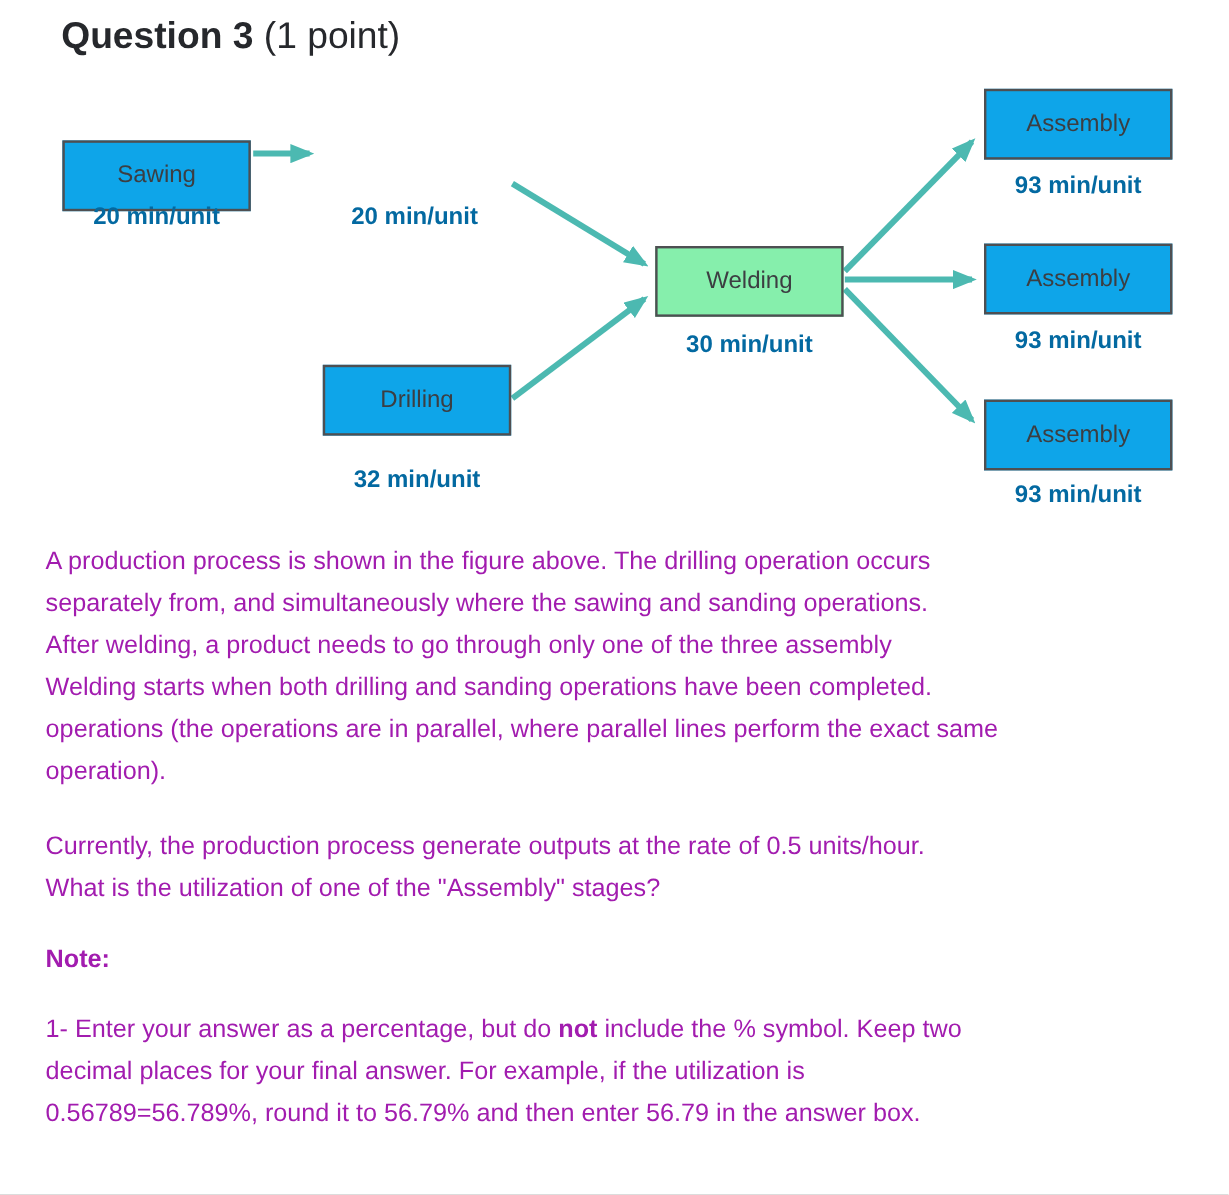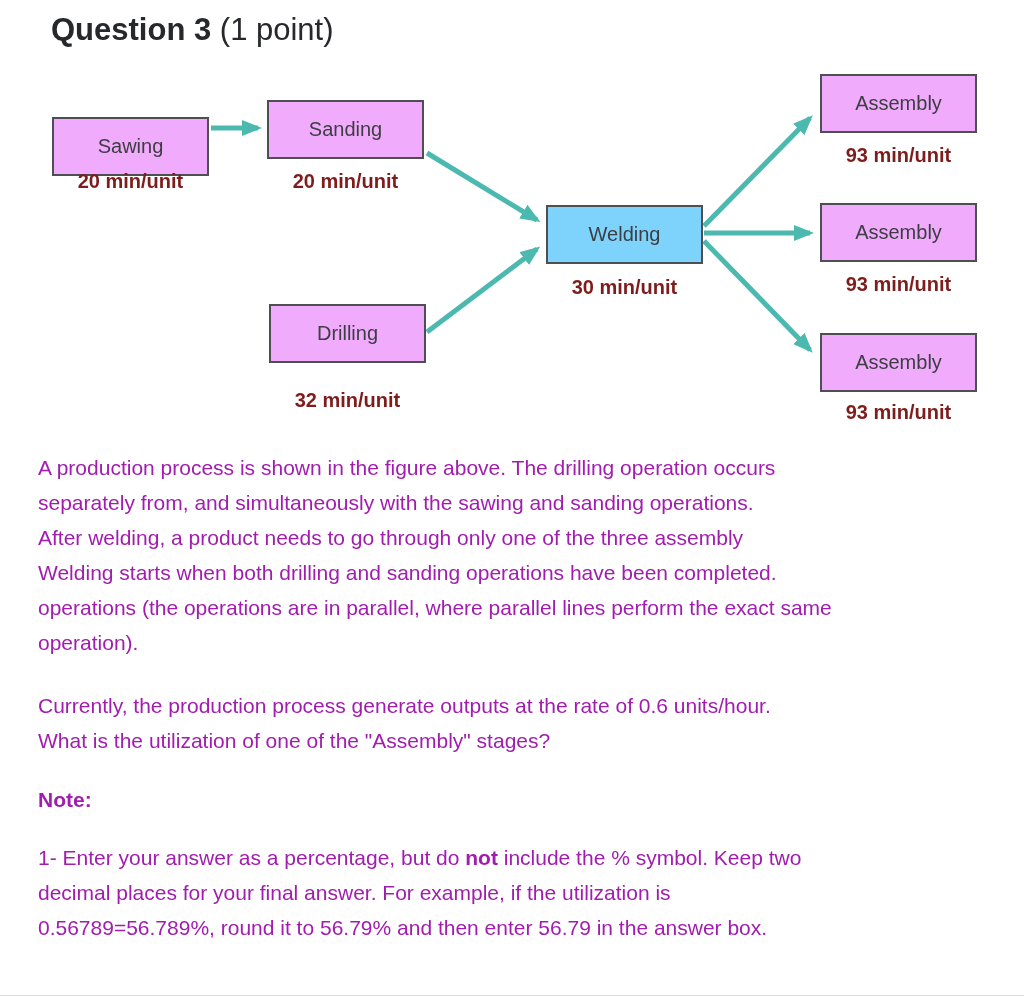--- a/index.html
+++ b/index.html
@@ -26,35 +26,35 @@
   
   .diagram {
     position: absolute;
     left: 0; top: 60px;
     width: 1024px; height: 390px;
   }
   .diagram svg { position: absolute; left: 0; top: 0; pointer-events: none; }
   .pbox {
     position: absolute;
     width: 157px; height: 59px;
-    background: #f0abfc;
+    background: #0ea5e9;
     border: 2px solid #4E4F52;
     box-sizing: border-box;
     display: flex; align-items: center; justify-content: center;
     font-size: 20px;
     color: #3c3e42;
   }
-  .pbox.blue { background: #7dd3fc; }
+  .pbox.blue { background: #86efac; }
   .rate {
     position: absolute;
     width: 157px;
     text-align: center;
     font-size: 20px;
     font-weight: 700;
-    color: #7f1d1d;
+    color: #0369a1;
   }
   
   .b-sawing   { left: 52px;  top: 57px;  }
   .b-sanding  { left: 267px; top: 40px;  }
   .b-drilling { left: 269px; top: 244px; }
   .b-welding  { left: 546px; top: 145px; }
   .b-asm1     { left: 820px; top: 14px;  }
   .b-asm2     { left: 820px; top: 143px; }
   .b-asm3     { left: 820px; top: 273px; }
   .r-sawing   { left: 52px;  top: 110px; }
@@ -109,23 +109,20 @@
         <line x1="427" y1="272" x2="537" y2="189" marker-end="url(#arrowhead)"></line>
         <line x1="704" y1="166" x2="810" y2="58" marker-end="url(#arrowhead)"></line>
         <line x1="704" y1="173" x2="810" y2="173" marker-end="url(#arrowhead)"></line>
         <line x1="704" y1="181" x2="810" y2="290" marker-end="url(#arrowhead)"></line>
       </g>
     </svg>
 
     <div class="pbox b-sawing">
         <span>Sawing</span>
       </div>
-    <div class="pbox b-sanding">
-        <span>Sanding</span>
-      </div>
     <div class="pbox b-drilling">
         <span>Drilling</span>
       </div>
     <div class="pbox blue b-welding">
         <span>Welding</span>
       </div>
     <div class="pbox b-asm1">
         <span>Assembly</span>
       </div>
     <div class="pbox b-asm2">
@@ -139,29 +136,29 @@
     <div class="rate r-sanding">20 min/unit</div>
     <div class="rate r-drilling">32 min/unit</div>
     <div class="rate r-welding">30 min/unit</div>
     <div class="rate r-asm1">93 min/unit</div>
     <div class="rate r-asm2">93 min/unit</div>
     <div class="rate r-asm3">93 min/unit</div>
   </div>
 
   <div class="tblock p1">
     <div>A production process is shown in the figure above. The drilling operation occurs</div>
-    <div>separately from, and simultaneously with the sawing and sanding operations.</div>
+    <div>separately from, and simultaneously where the sawing and sanding operations.</div>
     <div>After welding, a product needs to go through only one of the three assembly</div>
     <div>Welding starts when both drilling and sanding operations have been completed.</div>
     <div>operations (the operations are in parallel, where parallel lines perform the exact same</div>
     <div>operation).</div>
   </div>
 
   <div class="tblock p2">
-    <div>Currently, the production process generate outputs at the rate of 0.6 units/hour.</div>
+    <div>Currently, the production process generate outputs at the rate of 0.5 units/hour.</div>
     <div>What is the utilization of one of the "Assembly" stages?</div>
   </div>
 
   <div class="tblock note-head">Note:</div>
 
   <div class="tblock p3">
     <div>
       <span>1- Enter your answer as a percentage, but do </span><span class="bold-inline">not</span><span> include the % symbol. Keep two</span>
     </div>
     <div>decimal places for your final answer. For example, if the utilization is</div>

